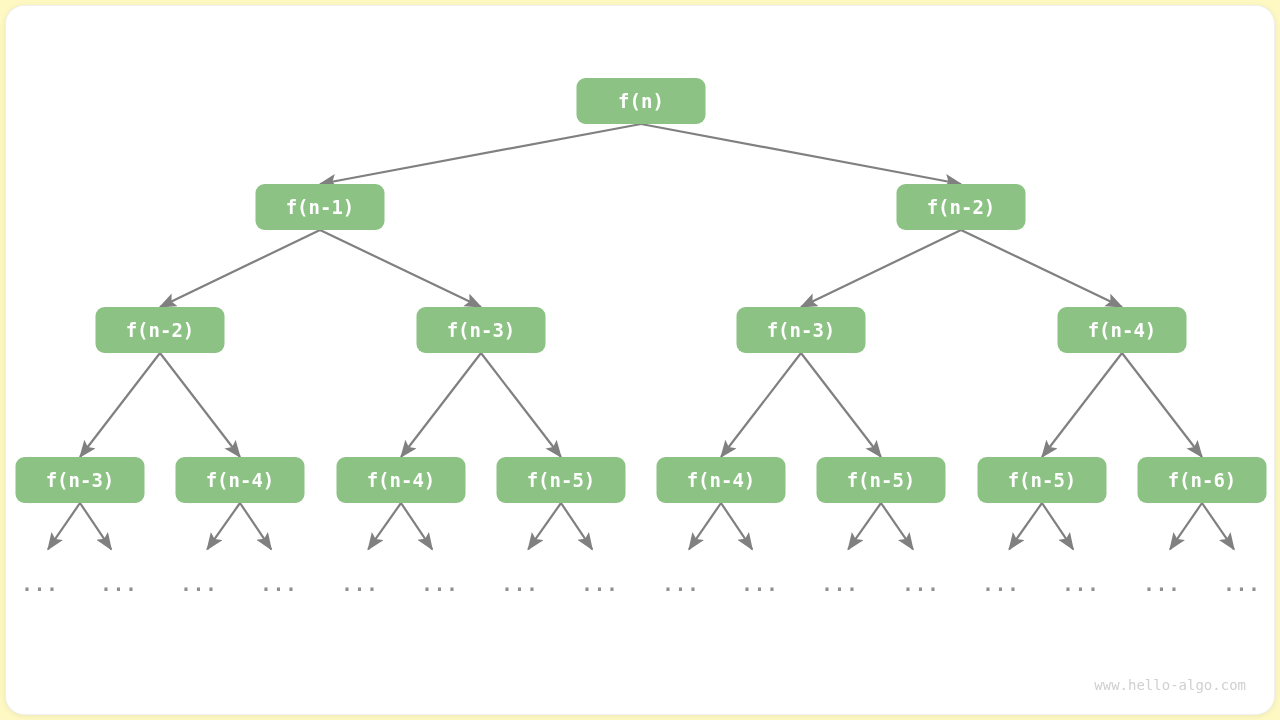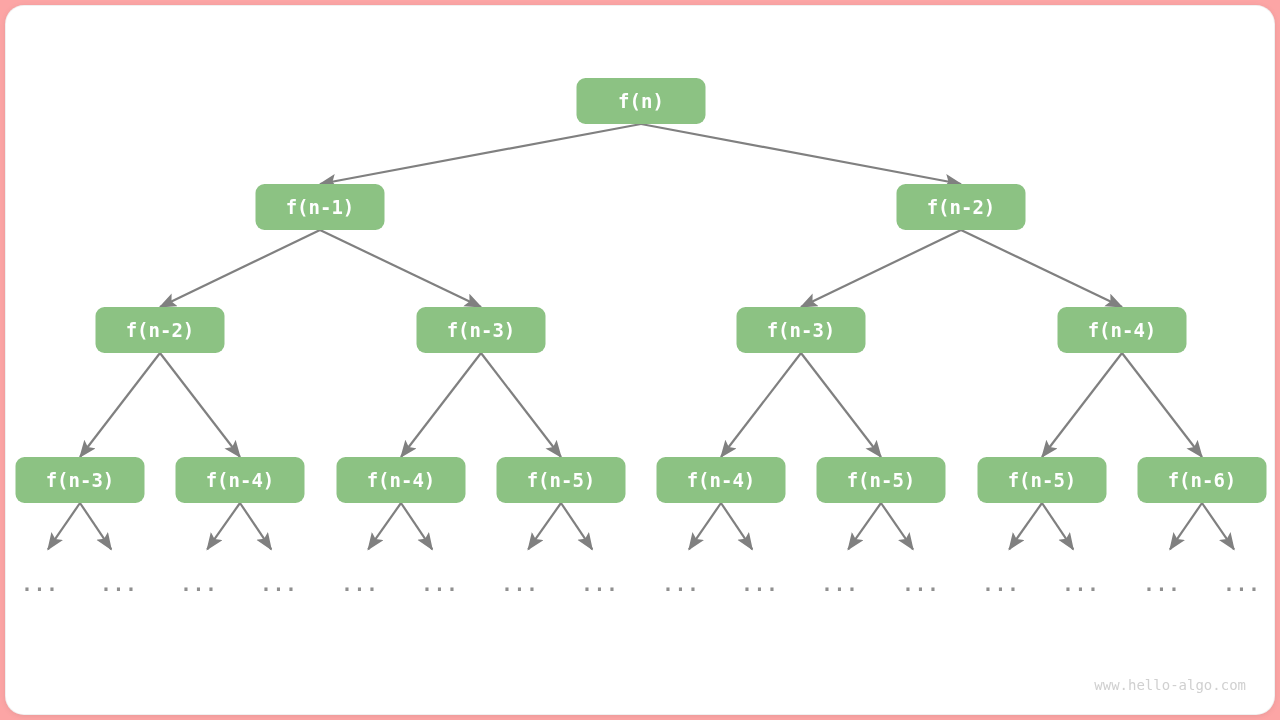--- a/index.html
+++ b/index.html
@@ -4,21 +4,21 @@
 <style>
   html, body {
     margin: 0;
     padding: 0;
     background: #ffffff;
   }
   #page {
     position: relative;
     width: 1280px;
     height: 720px;
-    background: #fca5a5;
+    background: #fef9c3;
     overflow: hidden;
     font-family: "DejaVu Sans Mono", monospace;
   }
   #canvas-card {
     position: absolute;
     left: 6px;
     top: 6px;
     width: 1268px;
     height: 708px;
     background: #ffffff;

